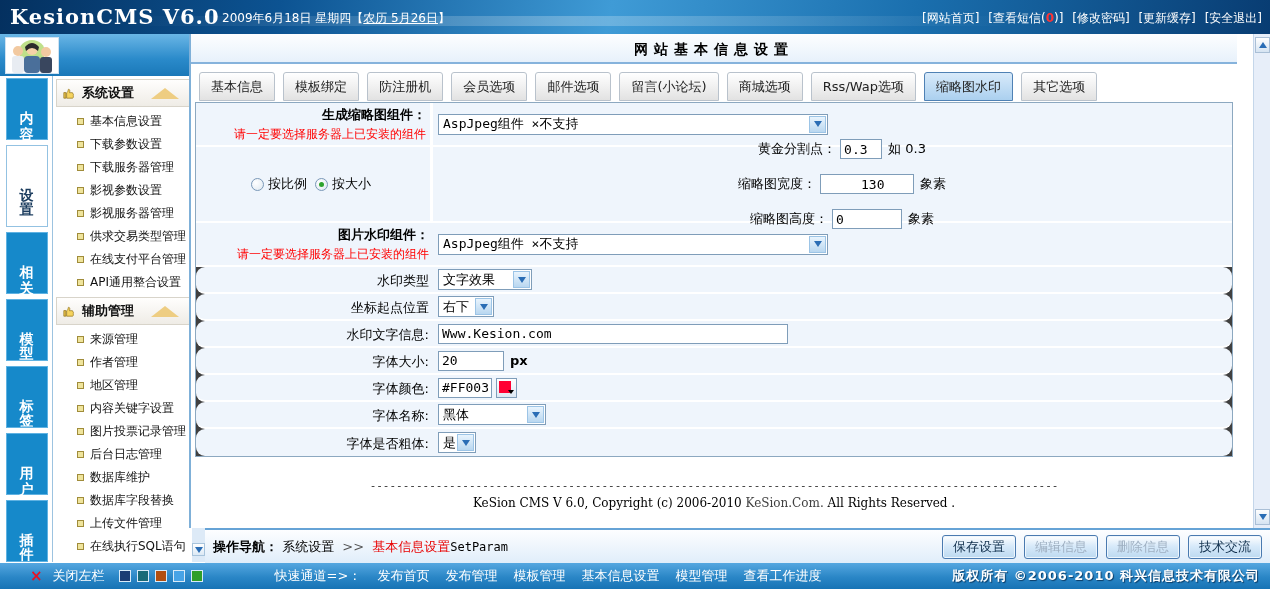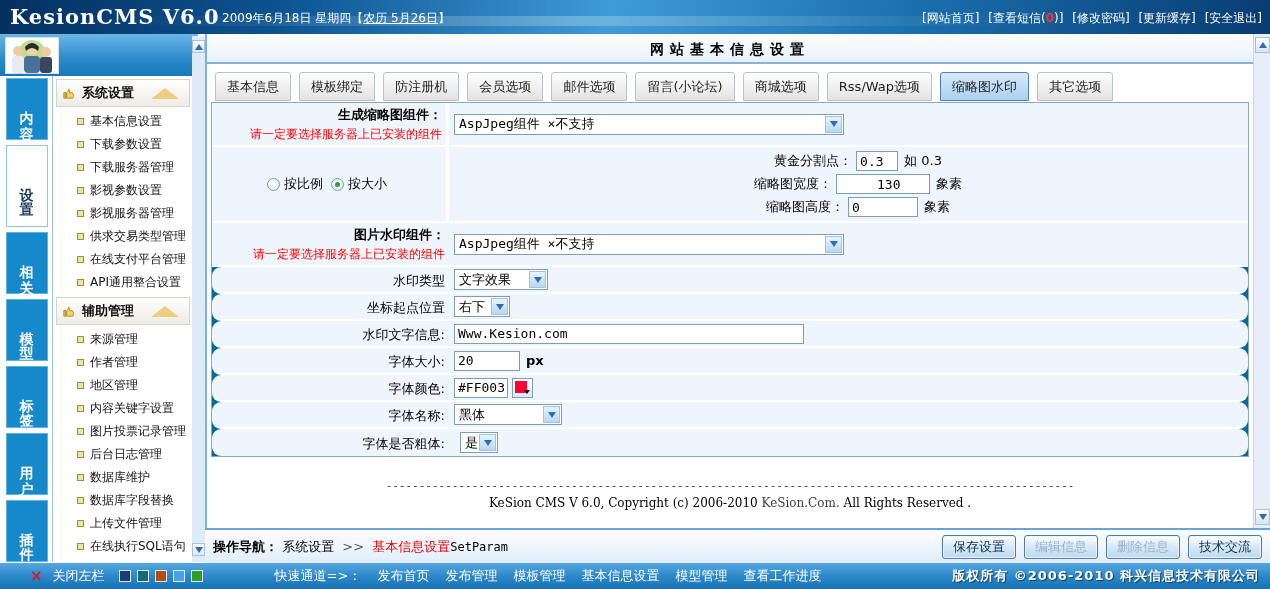--- a/index.html
+++ b/index.html
@@ -44,34 +44,34 @@
   .bullet { width:7px; height:7px; background:#efe49c; border:1px solid #a08c3a; margin-right:6px; flex:none; }
 
   .menuscroll { position:absolute; left:192px; top:36px; width:13px; height:526px; background:#ddeaf7; }
   .mscr-btn { position:absolute; left:0; width:13px; height:13px; background:linear-gradient(#fff,#dce9f5);
     border:1px solid #a8c4dc; display:flex; align-items:center; justify-content:center; cursor:pointer; }
   .mscr-btn.up { top:4px; } .mscr-btn.down { bottom:6px; }
   .tri-up { width:0; height:0; border-left:4px solid transparent; border-right:4px solid transparent; border-bottom:6px solid #2a6db5; }
   .tri-down { width:0; height:0; border-left:4px solid transparent; border-right:4px solid transparent; border-top:6px solid #2a6db5; }
 
   
-  .main { position:absolute; left:205px; top:34px; width:1048px; height:494px; background:#fff;
+  .main { position:absolute; left:189px; top:34px; width:1048px; height:494px; background:#fff;
     border-left:2px solid #7fb0d8; }
   .main-title { height:30px; background:linear-gradient(180deg,#fdfeff,#e7f1fb);
     border-bottom:2px solid #86b3dc; text-align:center; font-size:14px; font-weight:bold; color:#000;
     letter-spacing:6px; line-height:30px; }
   .tabrow { padding:8px 8px 0 8px; height:36px; white-space:nowrap; }
   .mtab { display:inline-block; padding:5px 11px 4px; font-size:13px; color:#222;
     background:linear-gradient(180deg,#ffffff,#e2e2e2); border:1px solid #b9c2cc; border-radius:3px 3px 0 0;
     margin-right:3px; cursor:pointer; }
   .mtab.active { background:linear-gradient(180deg,#d8eafa,#abd0ef); border-color:#4f81b4; font-weight:normal; }
 
-  .formtable { margin:2px 4px 0 4px; border:1px solid #8ca8c0; background:#0369a1; }
+  .formtable { margin:2px 4px 0 4px; border:1px solid #8ca8c0; background:#404040; }
   .frow { background:#eff5fc; border-bottom:2px solid #fff; display:flex; align-items:center; }
-  .frow:last-child { border-bottom:none;gap:6px; }
+  .frow:last-child { border-bottom:none; }
   .flabel { width:237px; flex:none; text-align:right; padding-right:4px; }
   .flabel.sep { border-right:3px solid #fff; align-self:stretch; display:flex; flex-direction:column; justify-content:center; }
   .fctrl { flex:1; padding-left:5px; display:flex; align-items:center; }
   .r1,.r3 { height:44px; }
   .r2 { height:76px; }
   .rsmall { height:27px;border-radius:9px; }
   .blabel { font-size:13px; font-weight:bold; color:#000; }
   .rednote { font-size:12px; color:#ff0000; margin-top:2px; }
   .plabel { font-size:13px; color:#000; }
   .unit { font-size:13px; color:#000; margin-left:6px; }
@@ -87,21 +87,21 @@
     display:flex; align-items:center; justify-content:center; }
   .w390 { width:390px; } .w108 { width:108px; } .w78 { width:94px; } .w56 { width:56px; } .w38 { width:38px; }
 
   .radios { flex-direction:row !important; align-items:center; justify-content:flex-end; gap:8px; }
   .radiolab { display:inline-flex; align-items:center; gap:4px; font-size:13px; cursor:pointer; }
   .radio { width:13px; height:13px; border-radius:50%; border:1px solid #7a98b8;
     background:radial-gradient(circle at 35% 35%,#ffffff,#dde7f0); display:inline-block; position:relative; }
   .radio.checked::after { content:""; position:absolute; left:3px; top:3px; width:5px; height:5px;
     border-radius:50%; background:#2da32d; }
 
-  .stackctrl { display:flex; flex-direction:column; gap:3px; justify-content:center; }
+  .stackctrl { display:flex; flex-direction:column; gap:15px; justify-content:center; }
   .subrow { display:flex; align-items:center; }
   .subrow .plabel { width:92px; text-align:right; margin-right:4px; }
 
   .swatchbtn { width:21px; height:20px; border:1px solid #7f9db9; background:linear-gradient(#fff,#dce8f4);
     margin-left:4px; position:relative; cursor:pointer; }
   .swatchbtn .sw { position:absolute; left:2px; top:2px; width:12px; height:12px; }
   .swatchbtn::after { content:""; position:absolute; right:2px; bottom:3px; width:0; height:0;
     border-left:3px solid transparent; border-right:3px solid transparent; border-top:4px solid #000; }
 
   .mainfooter { text-align:center; margin-top:22px; color:#2b2b2b; }

